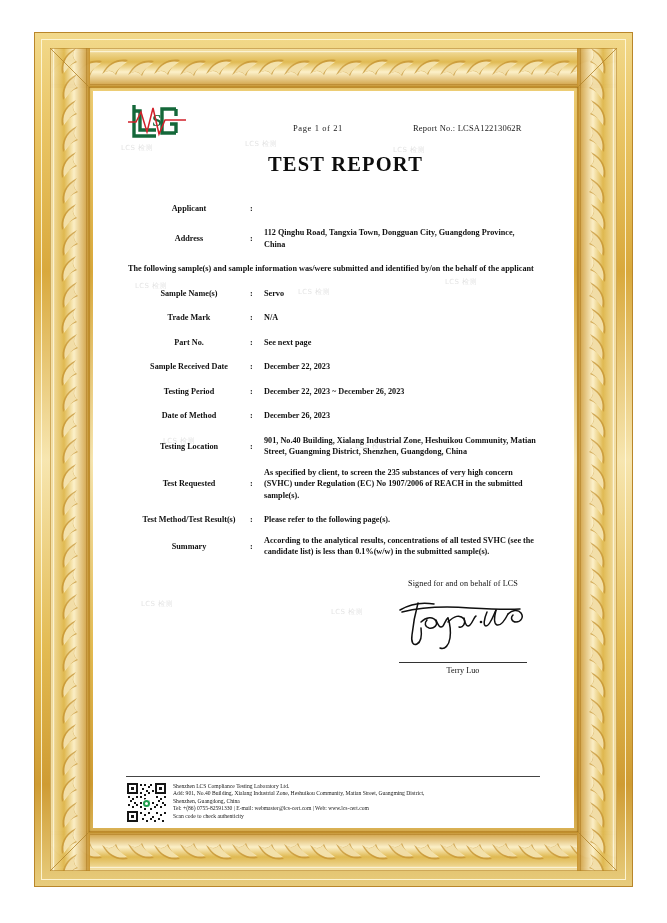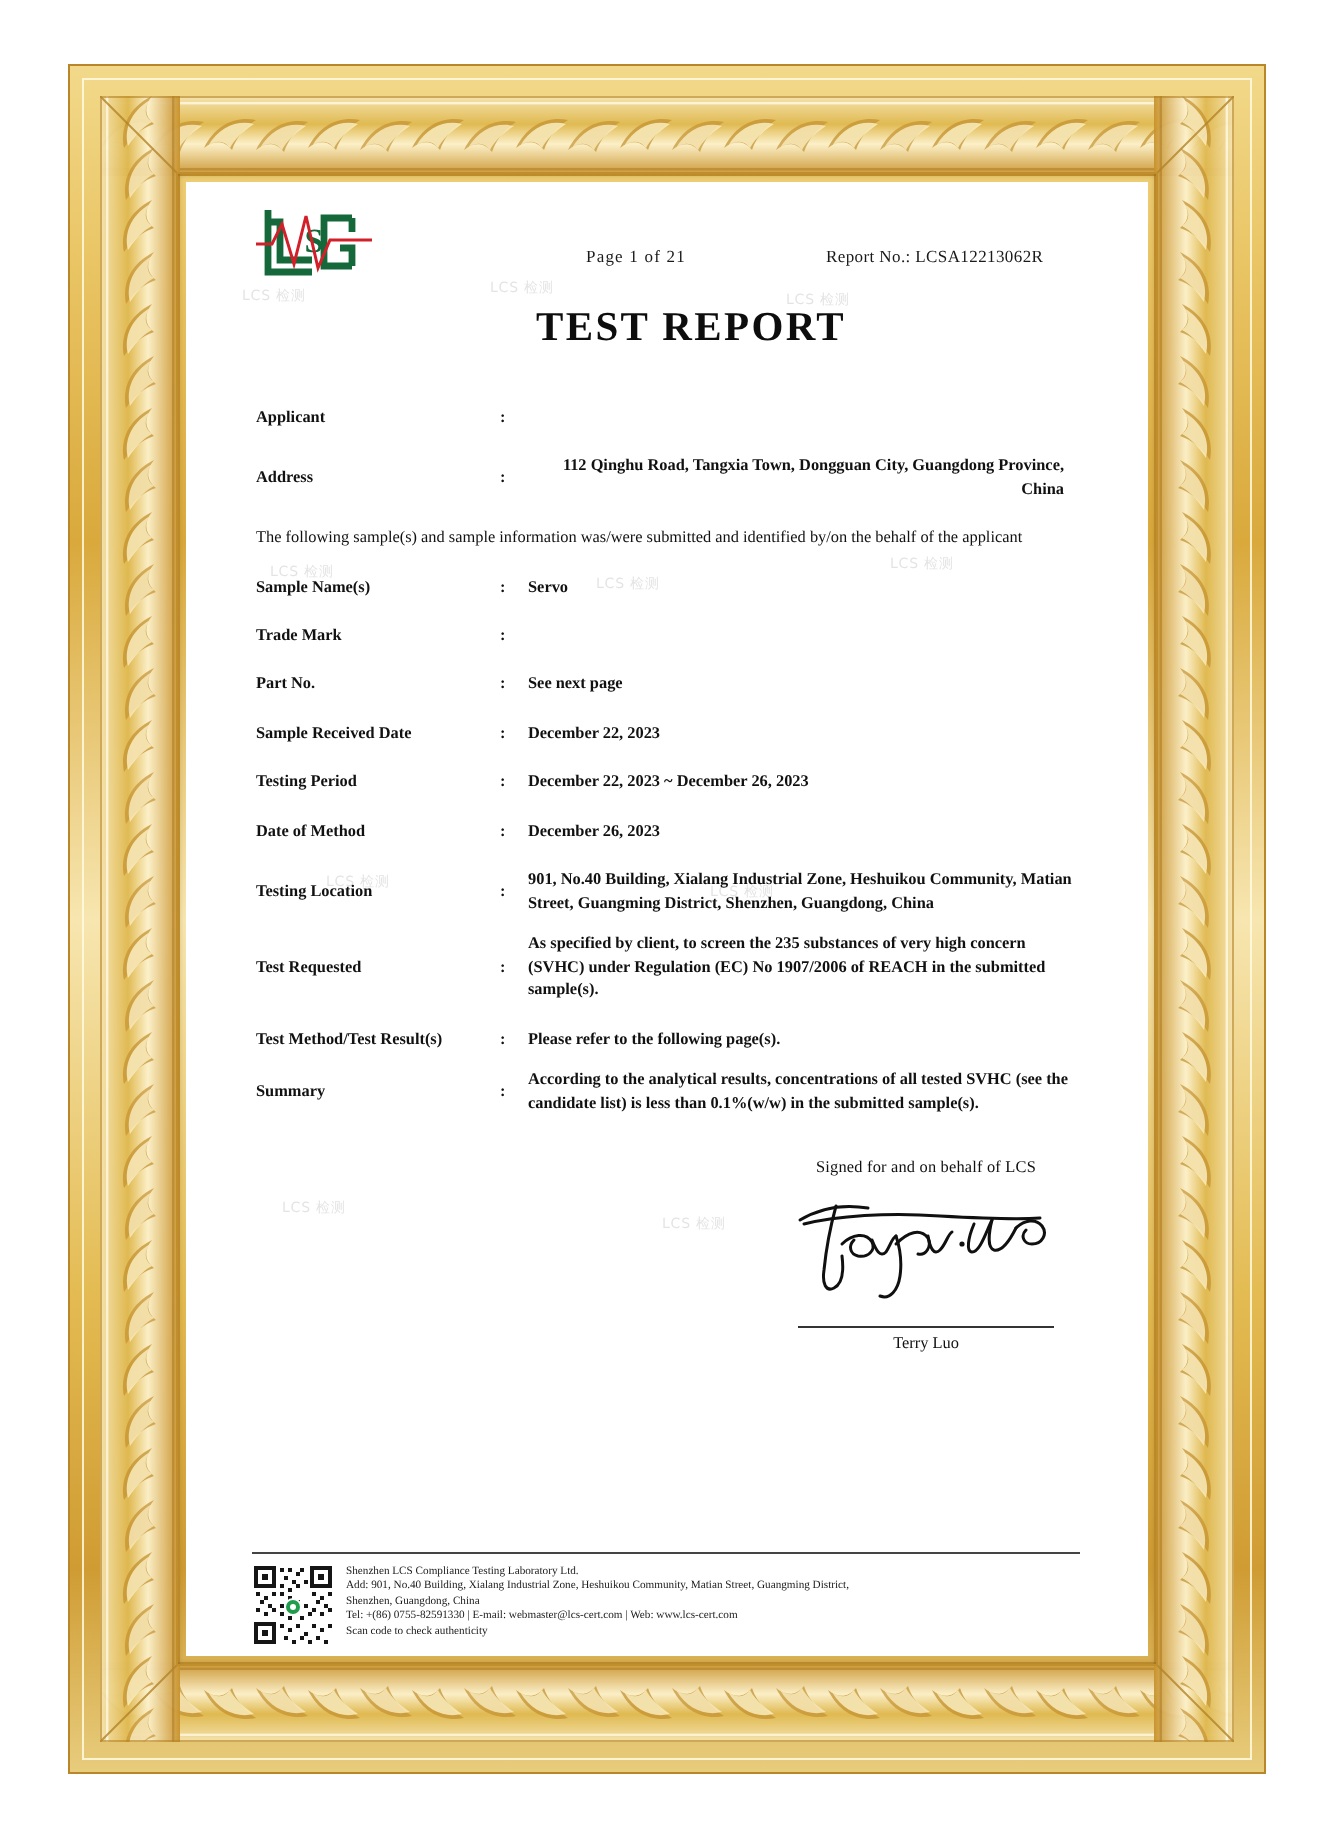--- a/index.html
+++ b/index.html
@@ -154,20 +154,21 @@
     align-items: flex-start;
     margin-bottom: 0px;
   }
   .flabel {
     width: 122px;
     flex: 0 0 122px;
     font-size: 8.2px;
     font-weight: bold;
     line-height: 11px;
     color: #111;
+    text-align: center;
   }
   .fcolon {
     width: 14px;
     flex: 0 0 14px;
     font-size: 8.2px;
     font-weight: bold;
     line-height: 11px;
   }
   .fval {
     flex: 1 1 auto;
@@ -175,21 +176,21 @@
     font-weight: bold;
     line-height: 11.5px;
     color: #111;
   }
 
   .gap-a { height: 13px; }
   .gap-b { height: 9px; }
 
   .notice {
     font-size: 8.2px;
-    font-weight: normal;
+    font-weight: bold;
     line-height: 11.5px;
     color: #111;
     width: 412px;
   }
 
   
   .frow.center .flabel, .frow.center .fcolon { align-self: center; }
 
   
   .signblock {
@@ -452,40 +453,41 @@
         <div class="frow">
           <div class="flabel">Applicant</div>
           <div class="fcolon">:</div>
         </div>
 
         <div class="gap-a"></div>
 
         <div class="frow center">
           <div class="flabel">Address</div>
           <div class="fcolon">:</div>
-          <div class="fval" style="max-width:268px;text-align:right;">112 Qinghu Road, Tangxia Town, Dongguan City, Guangdong Province, China</div>
+          <div class="fval" style="max-width:268px;">112 Qinghu Road, Tangxia Town, Dongguan City, Guangdong Province, China</div>
         </div>
 
         <div class="gap-a"></div>
 
         <div class="notice">The following sample(s) and sample information was/were submitted and identified by/on the behalf of the applicant</div>
 
         <div class="gap-a"></div>
 
         <div class="frow">
           <div class="flabel">Sample Name(s)</div>
           <div class="fcolon">:</div>
           <div class="fval">Servo</div>
         </div>
 
         <div class="gap-a"></div>
 
         <div class="frow">
           <div class="flabel">Trade Mark</div>
           <div class="fcolon">:</div>
+          <div class="fval">N/A</div>
         </div>
 
         <div class="gap-a"></div>
 
         <div class="frow">
           <div class="flabel">Part No.</div>
           <div class="fcolon">:</div>
           <div class="fval">See next page</div>
         </div>
 

